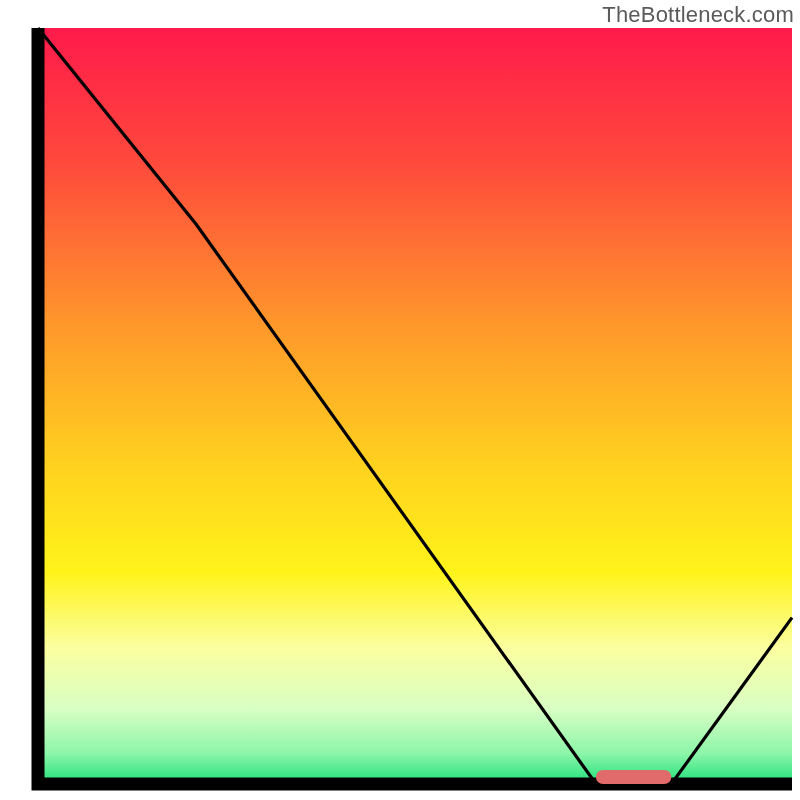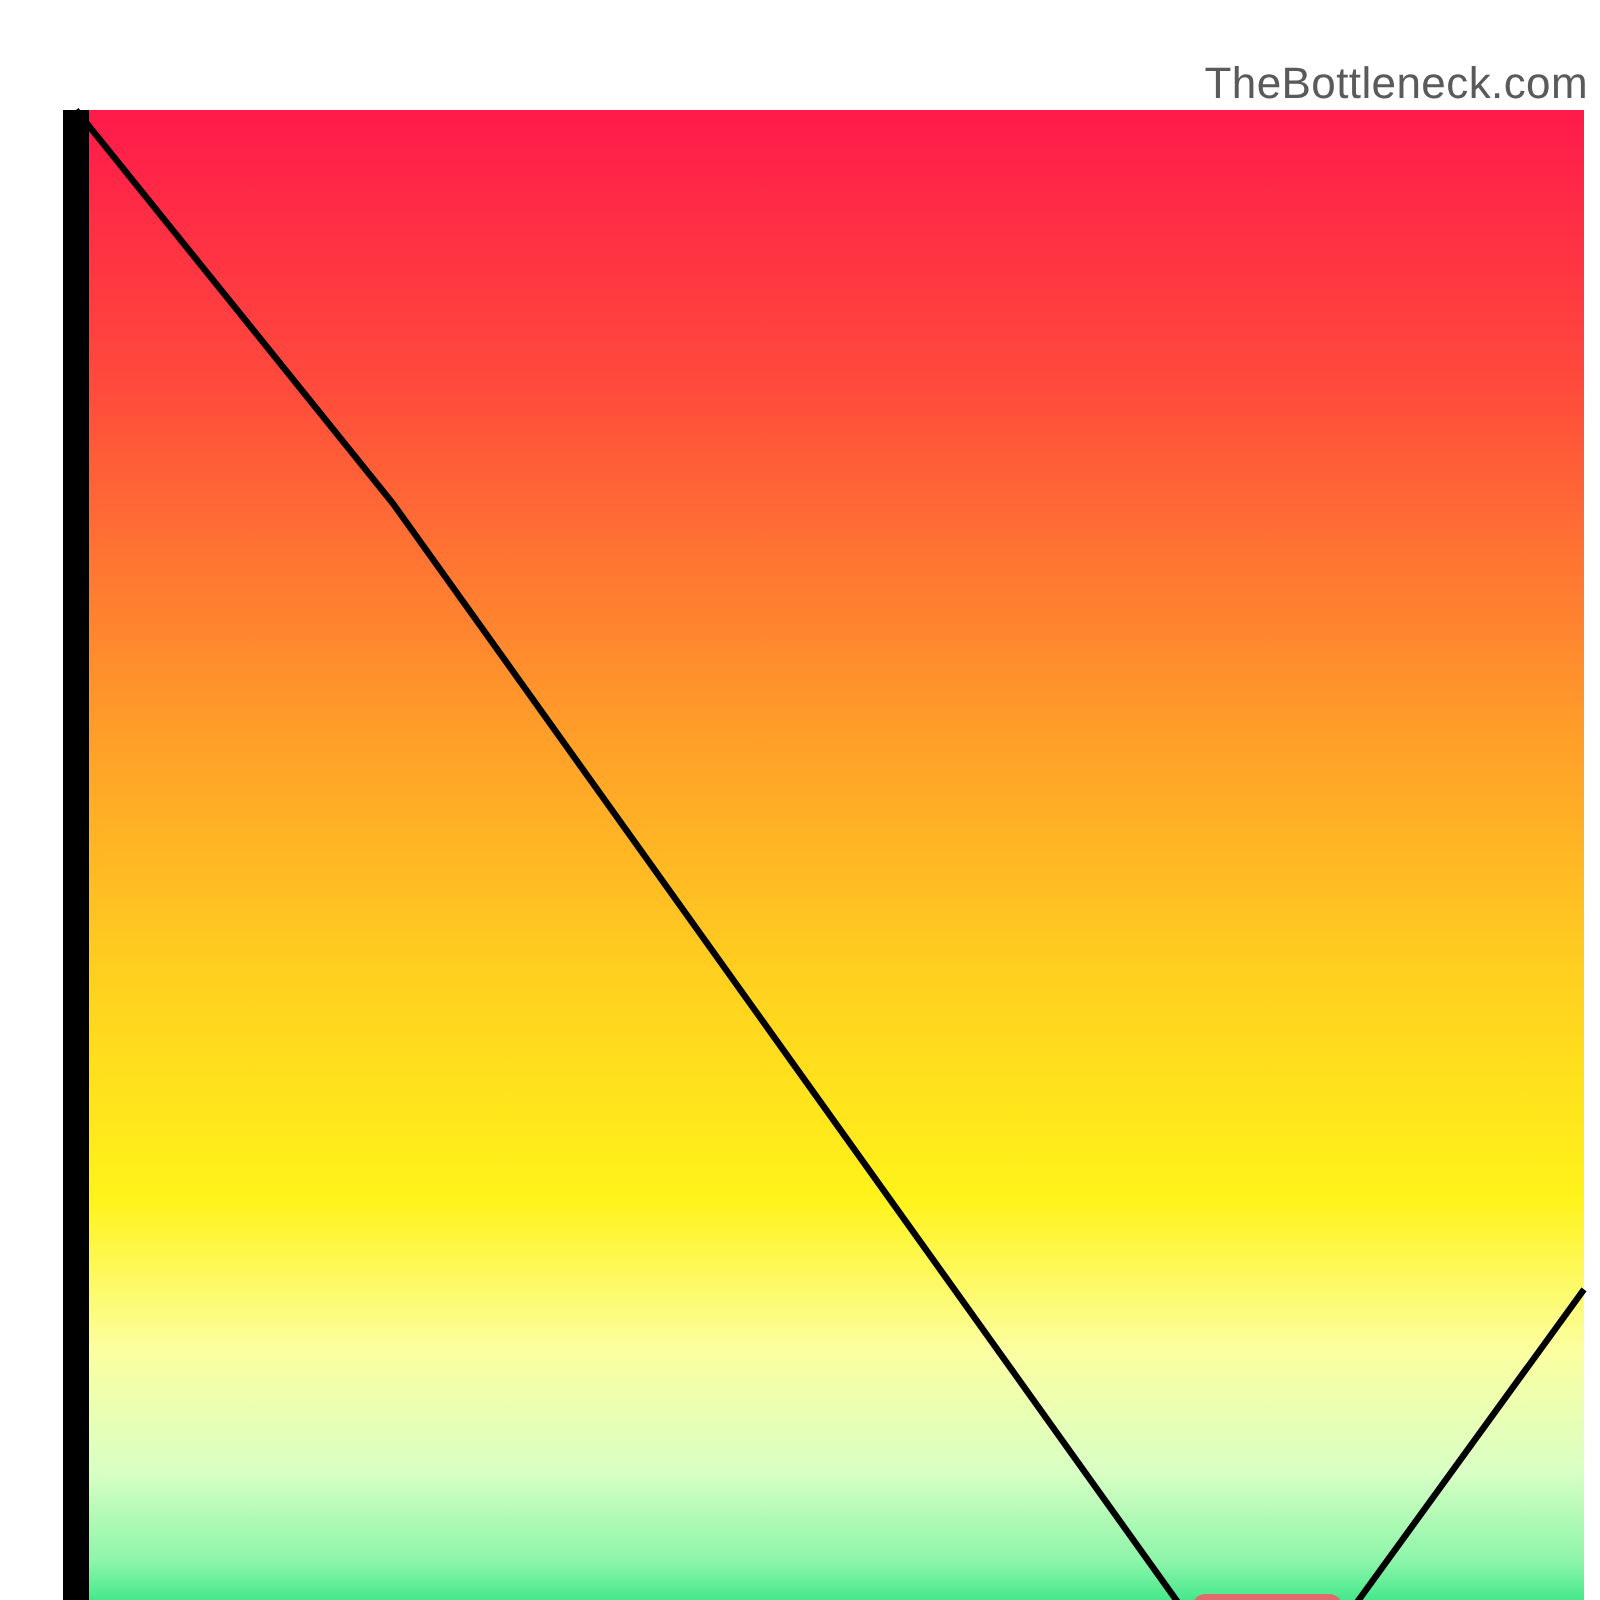--- a/index.html
+++ b/index.html
@@ -8,21 +8,20 @@
     width: 800px;
     height: 800px;
     background: #fff;
     font-family: Arial, Helvetica, sans-serif;
     overflow: hidden;
   }
   .frame {
     position: relative;
     width: 800px;
     height: 624px;
-    margin-top: 27px;
   }
   .watermark {
     position: absolute;
     top: 2px;
     right: 6px;
     color: #5a5a5a;
     font-size: 22px;
     font-weight: 500;
     letter-spacing: 0.2px;
     z-index: 5;

